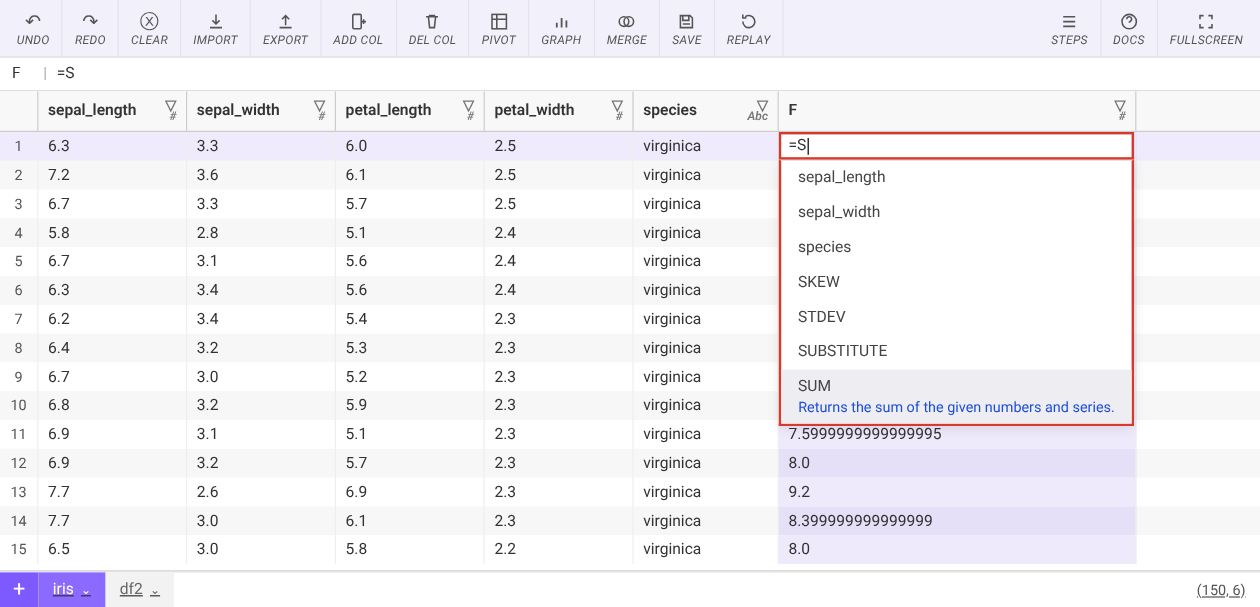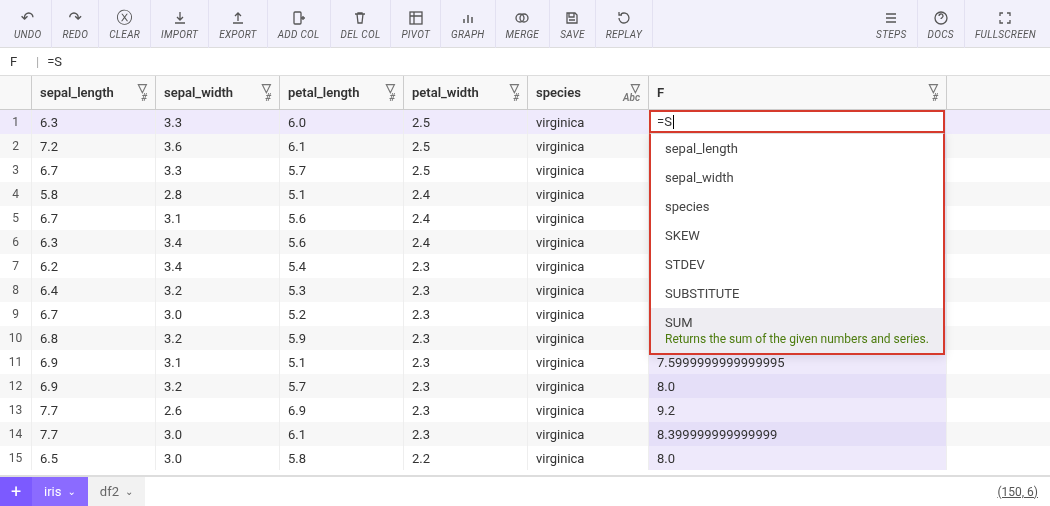--- a/index.html
+++ b/index.html
@@ -155,22 +155,23 @@
   box-shadow: 0 2px 10px rgba(0,0,0,0.1);
 }
 .ac-item {
   padding: 7px 14px;
   font-size: 13px;
   color: #444;
   cursor: pointer;
 }
 .ac-item .desc {
   font-size: 12px;
-  color: #4d7c0f;
+  color: #1d4ed8;
   margin-top: 2px;
+  text-align: right;
 }
 .ac-item.selected {
   background: #eeedf2;
 }
 .footer {
   display: flex;
   align-items: center;
   height: 30px;
   background: #fff;
   border-top: 1px solid #ddd;
@@ -549,21 +550,21 @@
         <div>SUM</div>
         <div class="desc">Returns the sum of the given numbers and series.</div>
       </div>
     </div>
 </div>
 
 <div class="footer">
   <div class="add-sheet">
     <span>+</span>
   </div>
-  <div id="sheets-container" style="display:flex;">
+  <div id="sheets-container" style="display:flex;text-decoration:underline;">
       <div class="sheet-tab active">
         <span>iris</span>
         <span class="chev">⌄</span>
       </div>
       <div class="sheet-tab">
         <span>df2</span>
         <span class="chev">⌄</span>
       </div>
     </div>
   <div class="footer-spacer"></div>

